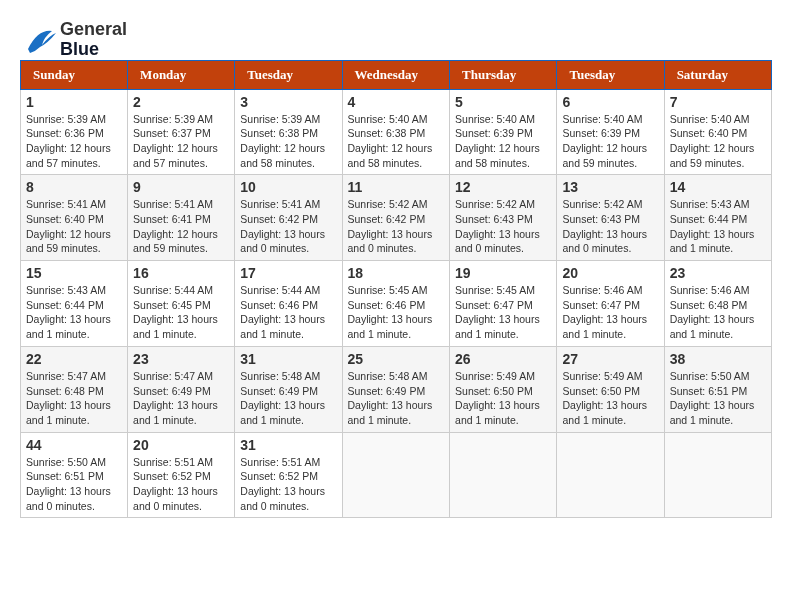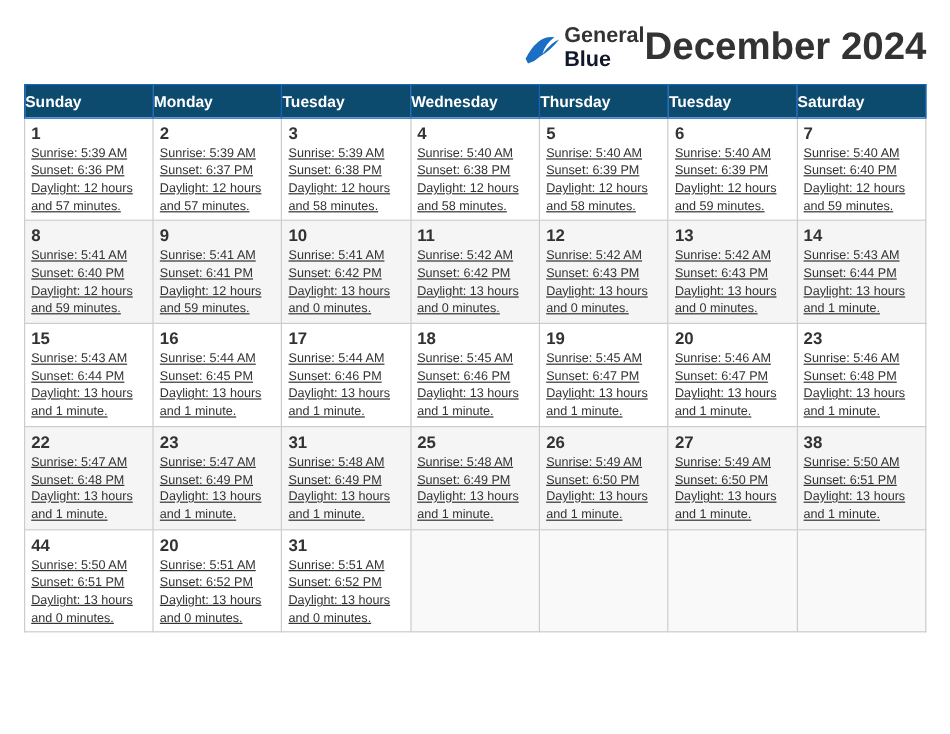--- a/index.html
+++ b/index.html
@@ -5,49 +5,49 @@
     * { box-sizing: border-box; margin: 0; padding: 0; }
     body {
       font-family: Arial, sans-serif;
       background: #fff;
       width: 792px;
       min-height: 612px;
       padding: 20px;
     }
     .header-area {
       display: flex;
-      justify-content: flex-end;
+      justify-content: space-between;
       align-items: flex-start;
-      margin-bottom: 10px;
     }
     .title-area {
       text-align: right;
     }
     .month-title {
       font-size: 32px;
       font-weight: bold;
       color: #333;
     }
     .location {
       font-size: 14px;
       color: #555;
     }
     .calendar {
       width: 100%;
       border-collapse: collapse;
       font-size: 11px;
     }
     .calendar th {
-      background-color: #0c4a6e;
+      background-color: #c2410c;
       color: #fff;
-      padding: 6px 0;
+      padding: 6px 12px;
       text-align: left;
       font-size: 13px;
       font-weight: bold;
       border: 1px solid #1565c0;
+      font-family: Liberation Serif, serif;
     }
     .calendar td {
       border: 1px solid #ccc;
       vertical-align: top;
       padding: 4px 5px;
       width: 108px;
       min-height: 80px;
       background: #fff;
     }
     .calendar tr:nth-child(even) td {
@@ -56,21 +56,20 @@
     .day-number {
       font-size: 14px;
       font-weight: bold;
       color: #333;
       margin-bottom: 2px;
     }
     .day-info {
       font-size: 10.5px;
       color: #333;
       line-height: 1.4;
-      text-decoration: underline;
     }
     .empty-cell {
       background: #f9f9f9 !important;
     }
     .logo-wrapper {
       display: flex;
       align-items: center;
     }
     .logo-name {
       display: flex;
@@ -85,21 +84,20 @@
   <div class="logo-wrapper">
     <svg width="38" height="38" viewBox="0 0 38 38">
       <path d="M8 28 Q18 8 32 10 Q24 16 22 24 Q30 14 36 12 Q28 22 20 26 Q16 30 10 32 Z" fill="#1a6fc4"></path>
     </svg>
     <div class="logo-name">
       <span style="font-size:18px;font-weight:bold;color:#333;line-height:1.1;">General</span>
       <span style="font-size:18px;font-weight:bold;color:#0f172a;line-height:1.1;">Blue</span>
     </div>
   </div>
   <div class="title-area">
-    <div class="month-title">December 2024</div>
   </div>
 </div>
 
 <table class="calendar">
   <thead>
     <tr>
       <th>Sunday</th>
       <th>Monday</th>
       <th>Tuesday</th>
       <th>Wednesday</th>

